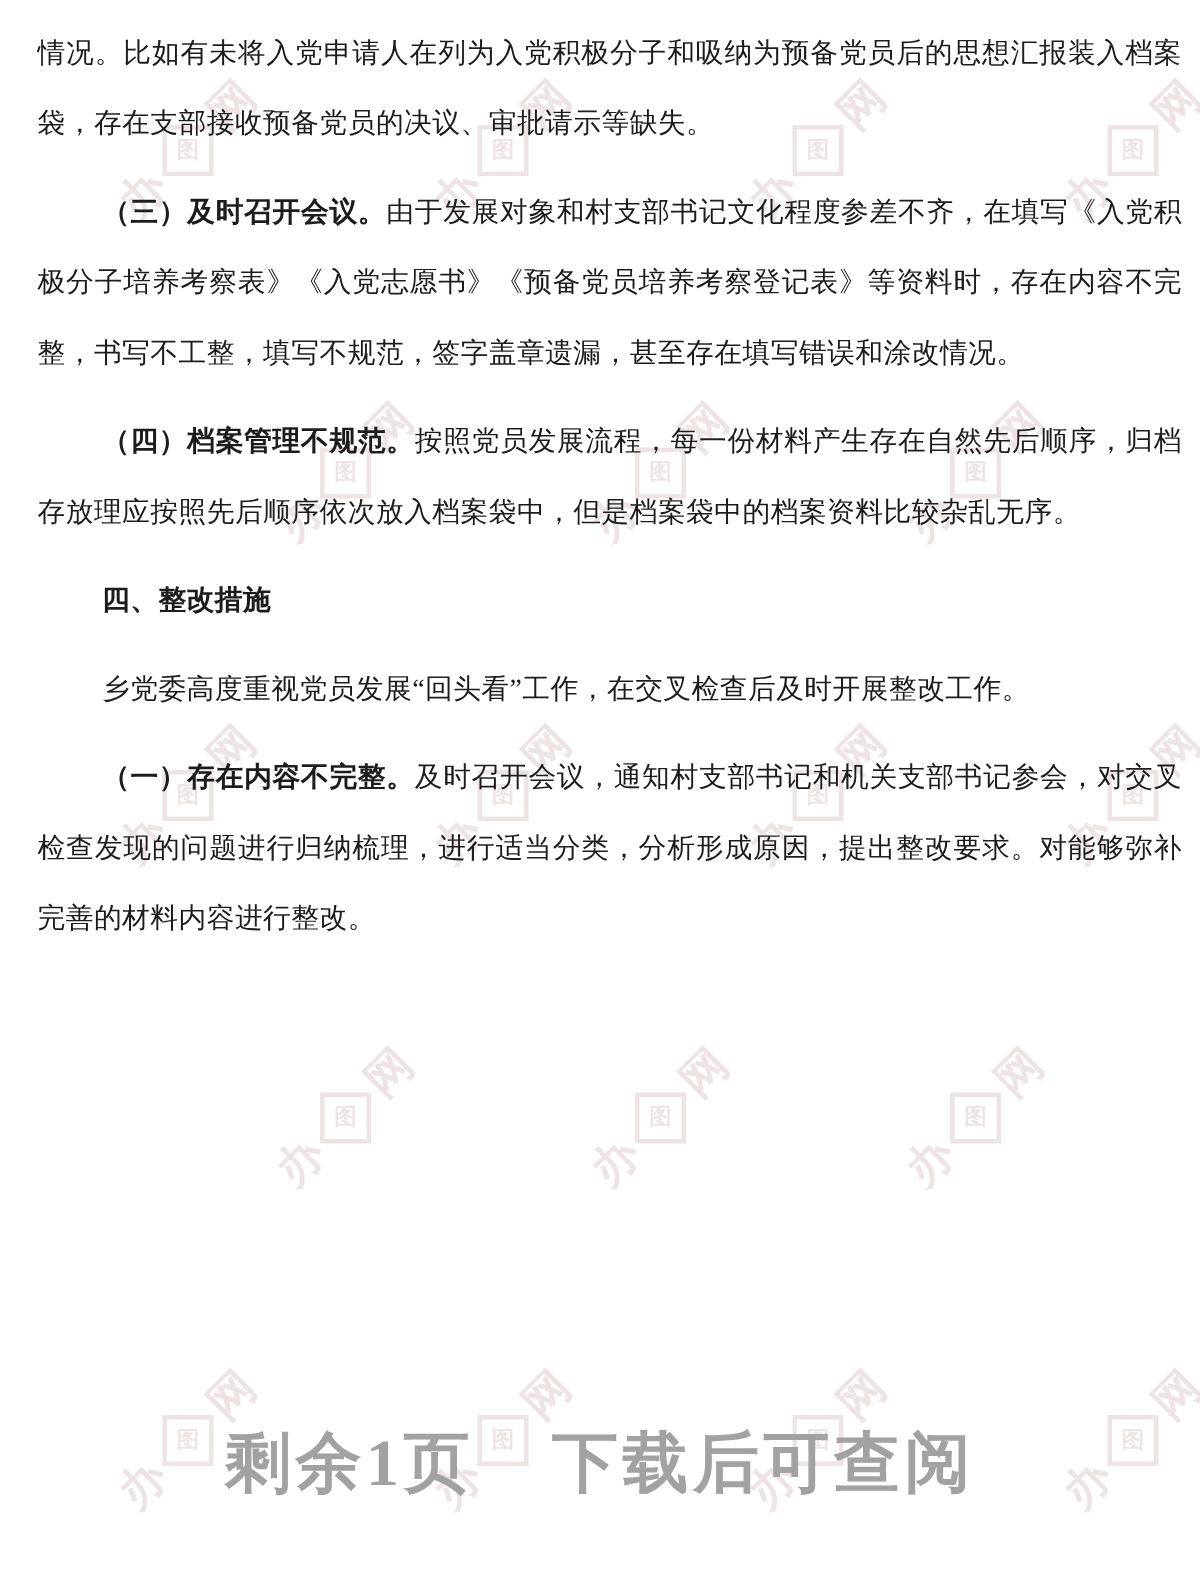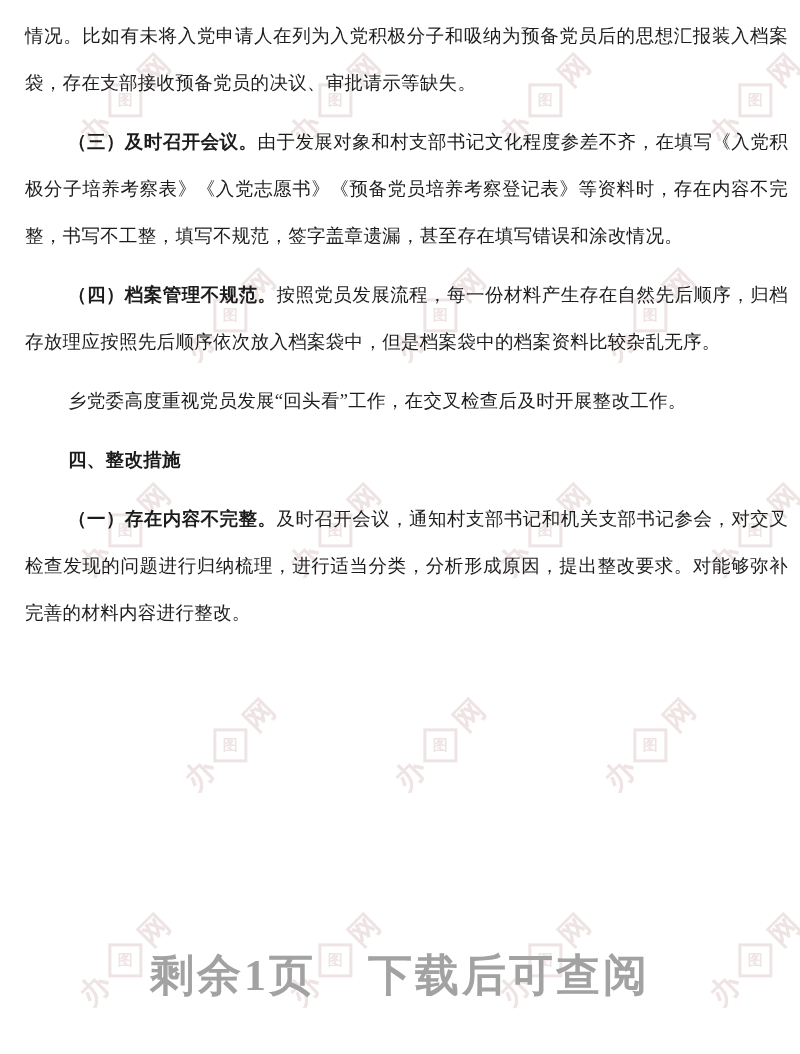--- a/index.html
+++ b/index.html
@@ -193,23 +193,23 @@
       </div>
     </div>
 
   <div class="doc">
     <p class="para no-indent"><span class="lead"></span><span>情况。比如有未将入党申请人在列为入党积极分子和吸纳为预备党员后的思想汇报装入档案袋，存在支部接收预备党员的决议、审批请示等缺失。</span></p>
 
     <p class="para"><span class="lead">（三）及时召开会议。</span><span>由于发展对象和村支部书记文化程度参差不齐，在填写《入党积极分子培养考察表》《入党志愿书》《预备党员培养考察登记表》等资料时，存在内容不完整，书写不工整，填写不规范，签字盖章遗漏，甚至存在填写错误和涂改情况。</span></p>
 
     <p class="para"><span class="lead">（四）档案管理不规范。</span><span>按照党员发展流程，每一份材料产生存在自然先后顺序，归档存放理应按照先后顺序依次放入档案袋中，但是档案袋中的档案资料比较杂乱无序。</span></p>
 
+    <p class="para"><span class="lead">四、整改措施</span><span></span></p>
+
     <p class="para"><span class="lead"></span><span>乡党委高度重视党员发展“回头看”工作，在交叉检查后及时开展整改工作。</span></p>
-
-    <p class="para"><span class="lead">四、整改措施</span><span></span></p>
 
     <p class="para"><span class="lead">（一）存在内容不完整。</span><span>及时召开会议，通知村支部书记和机关支部书记参会，对交叉检查发现的问题进行归纳梳理，进行适当分类，分析形成原因，提出整改要求。对能够弥补完善的材料内容进行整改。</span></p>
 
   </div>
 
   <div class="footer">
     <span class="pages-left">剩余1页</span><span>下载后可查阅</span>
   </div>
 
 </div>

